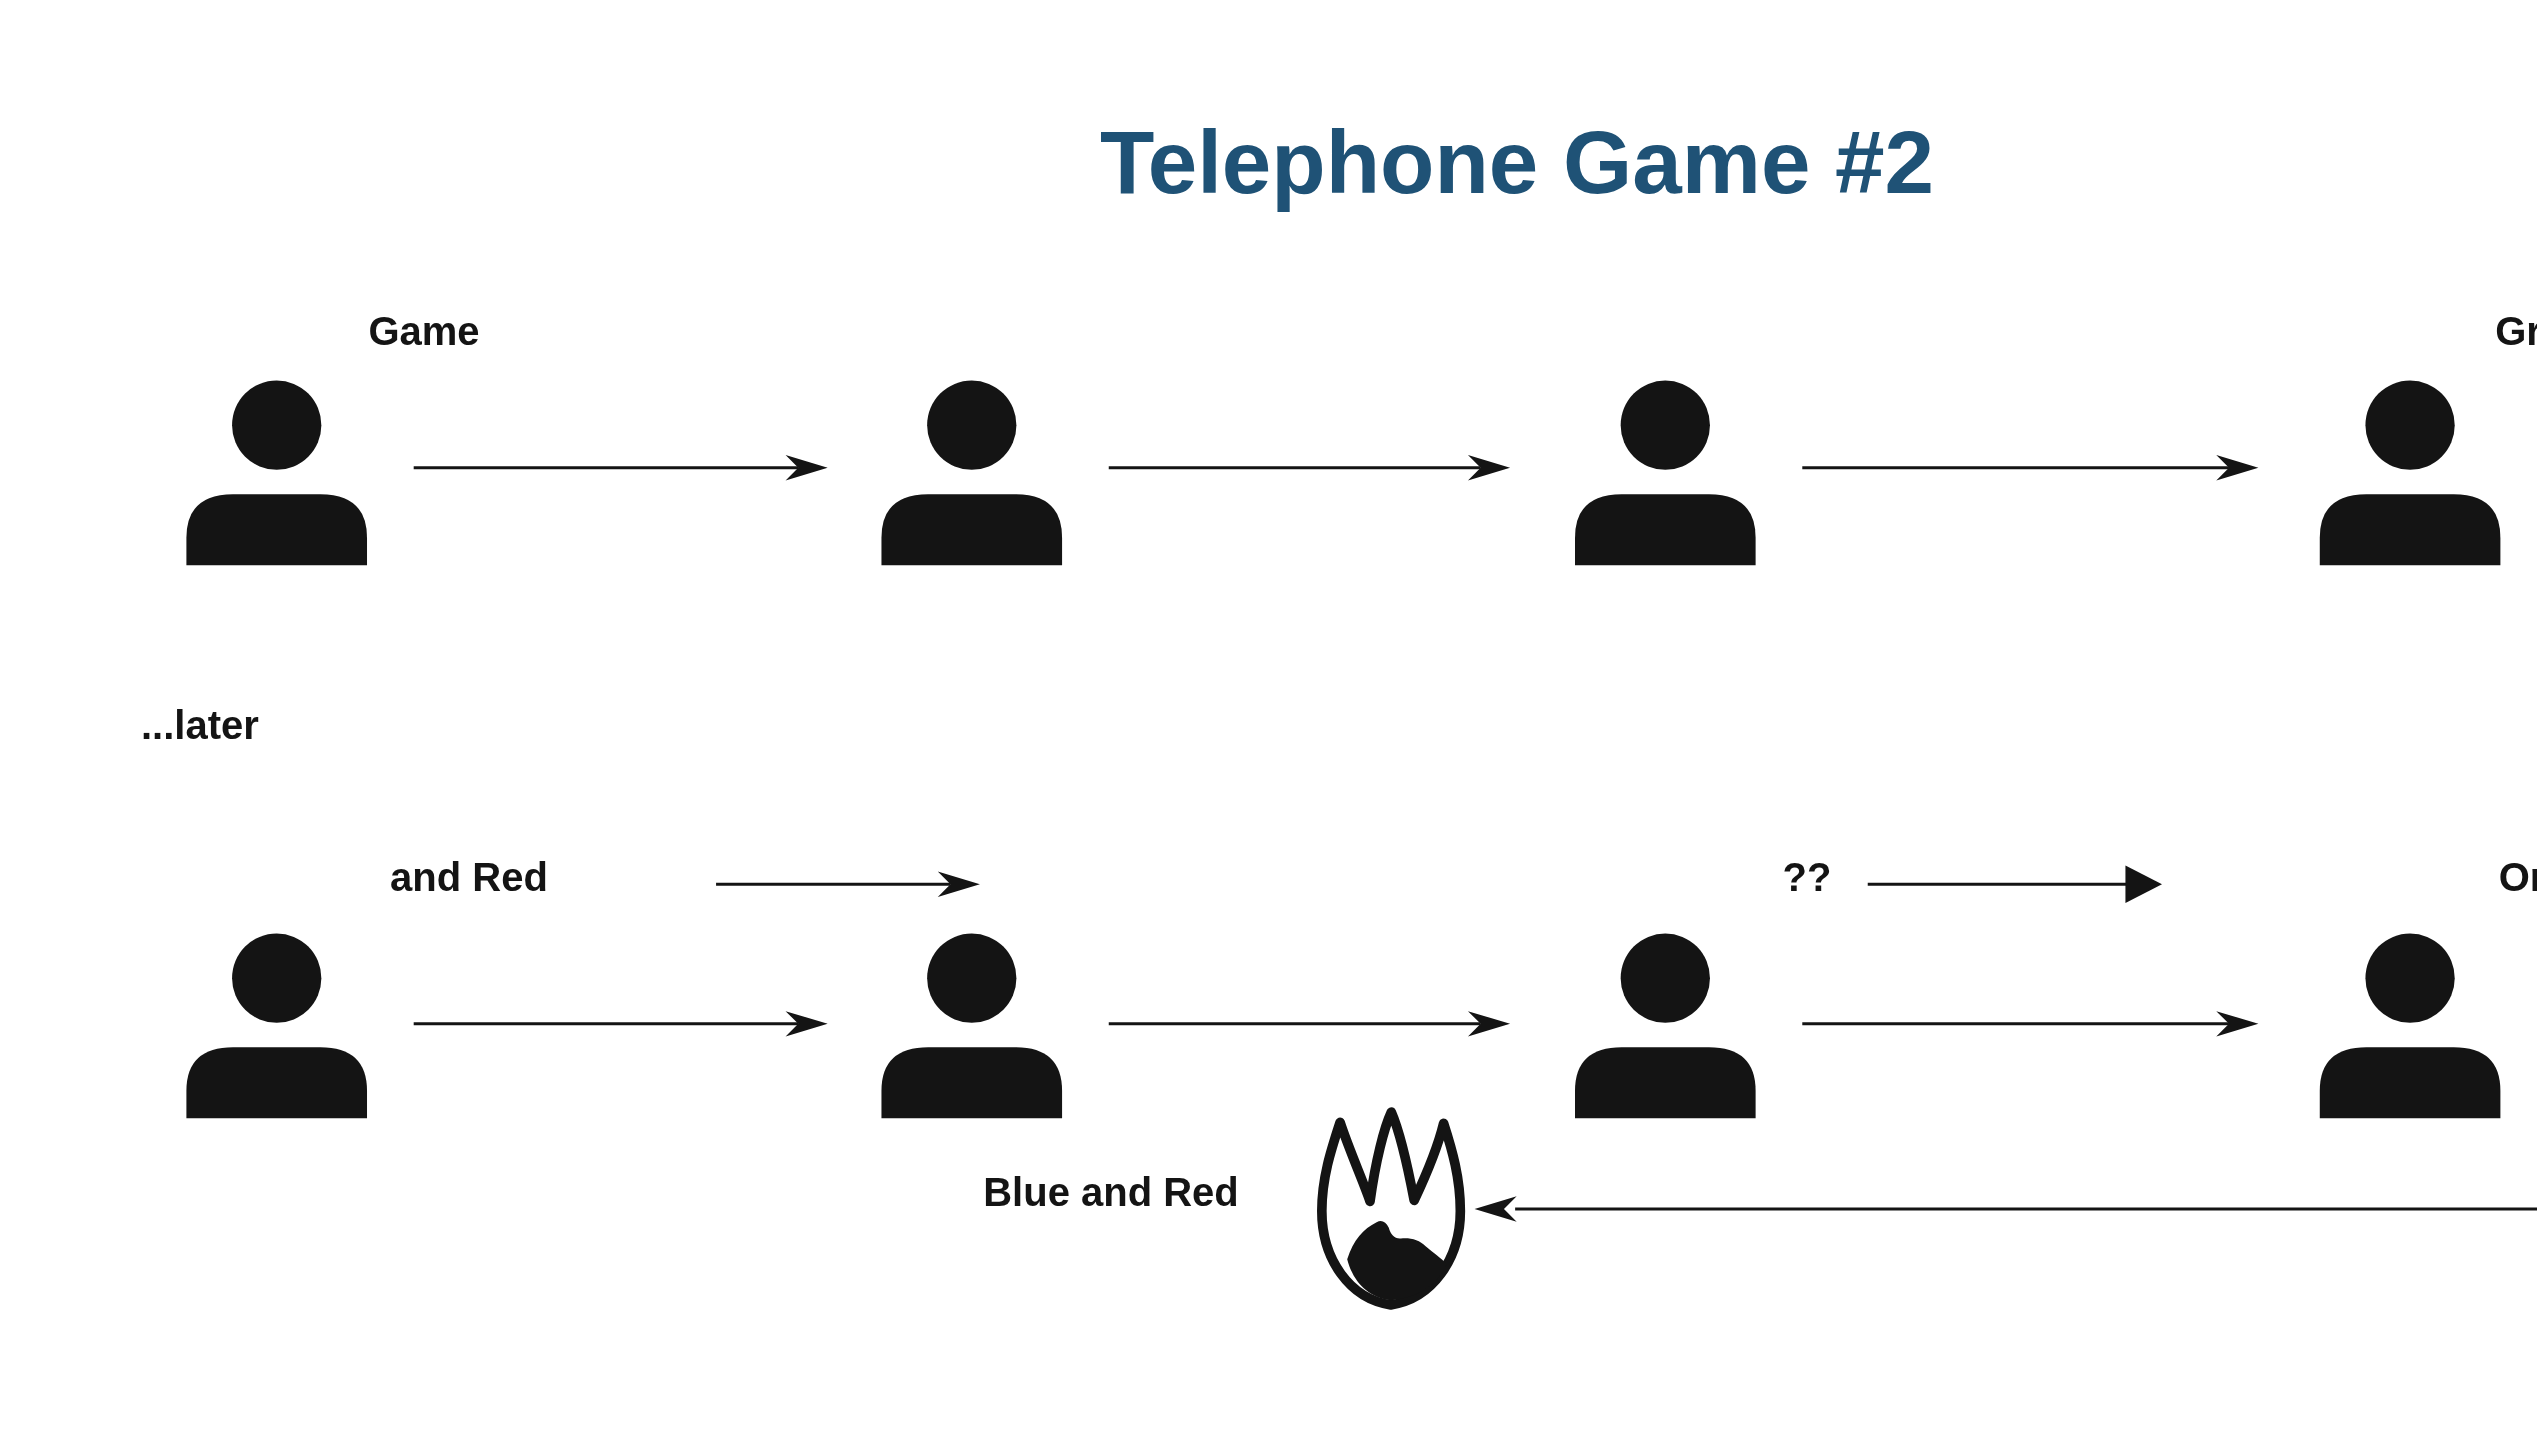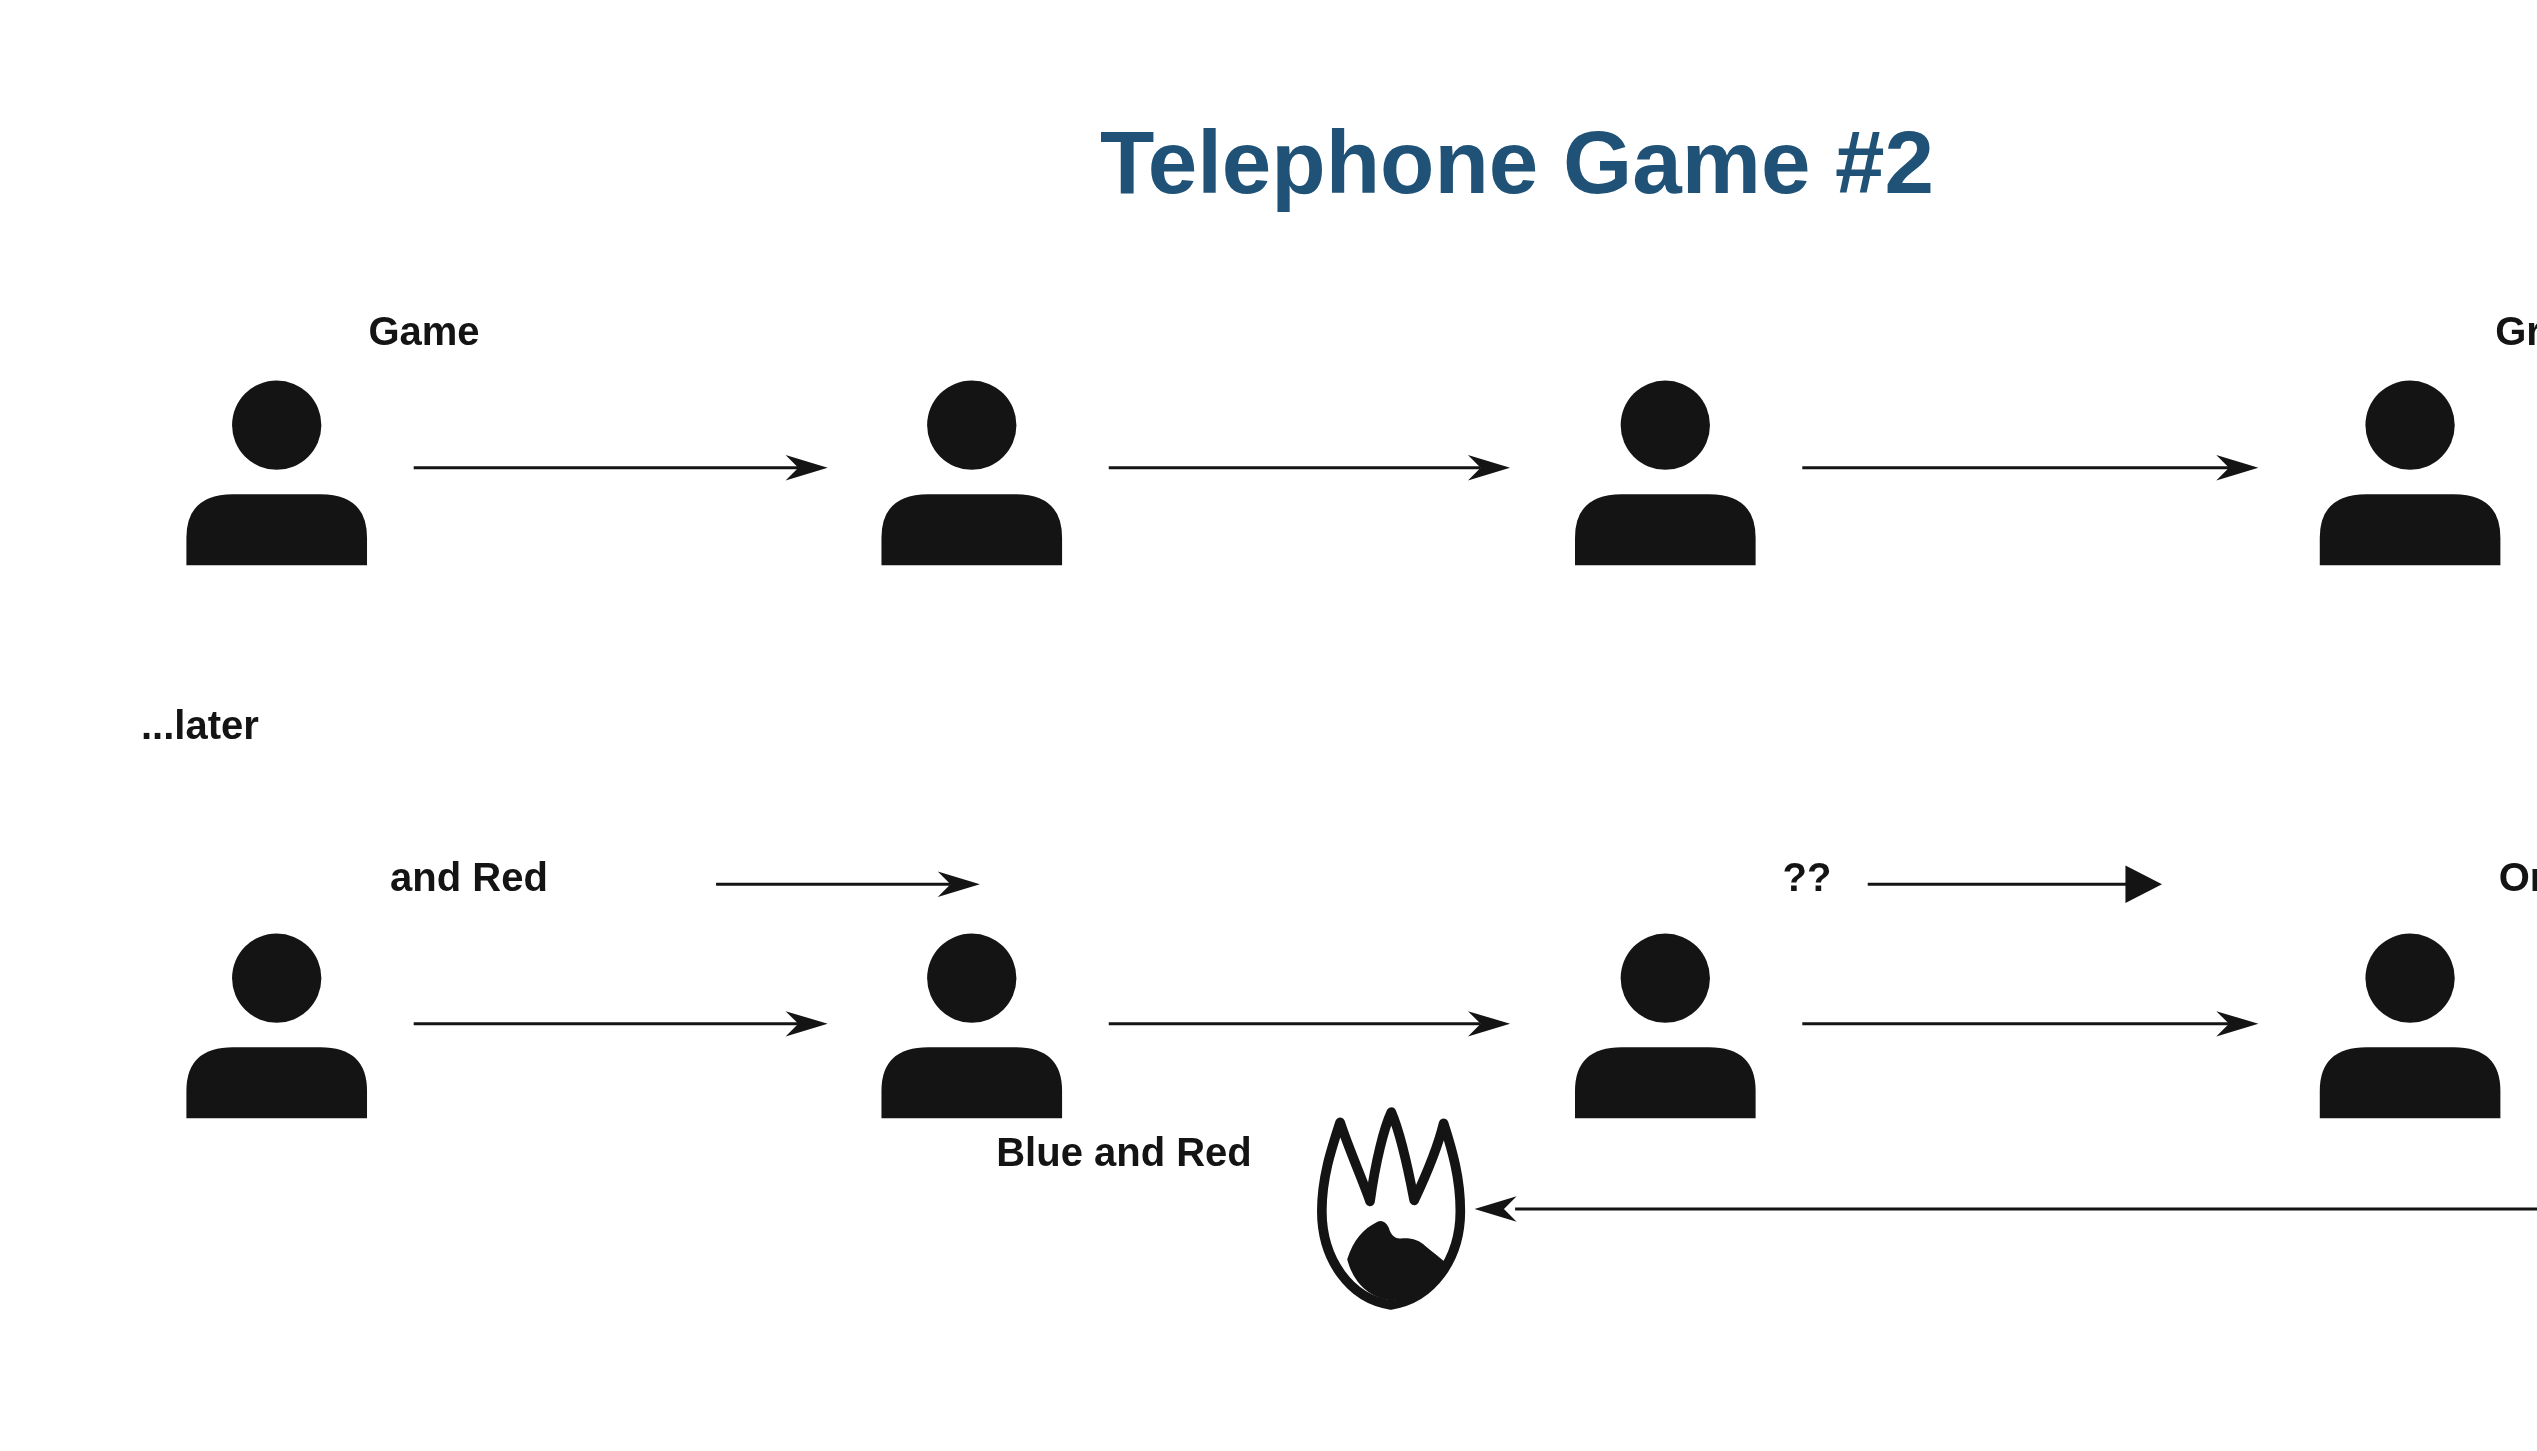--- a/index.html
+++ b/index.html
@@ -155,16 +155,16 @@
 
   <div class="label" style="left:424px; top:311px;">Game</div>
   <div class="label" style="left:2553px; top:311px;">Green</div>
 
   <div class="label start" style="left:106px; top:705px;">...later</div>
 
   <div class="label" style="left:469px; top:857px;">and Red</div>
   <div class="label" style="left:1807px; top:857px;">??</div>
   <div class="label" style="left:2581px; top:857px;">Orange?</div>
 
-  <div class="label" style="left:1111px; top:1132px;margin-left:13px;">Blue and Red</div>
+  <div class="label" style="left:1111px; top:1172px;">Blue and Red</div>
 
 </div>
 
 
 </body></html>

